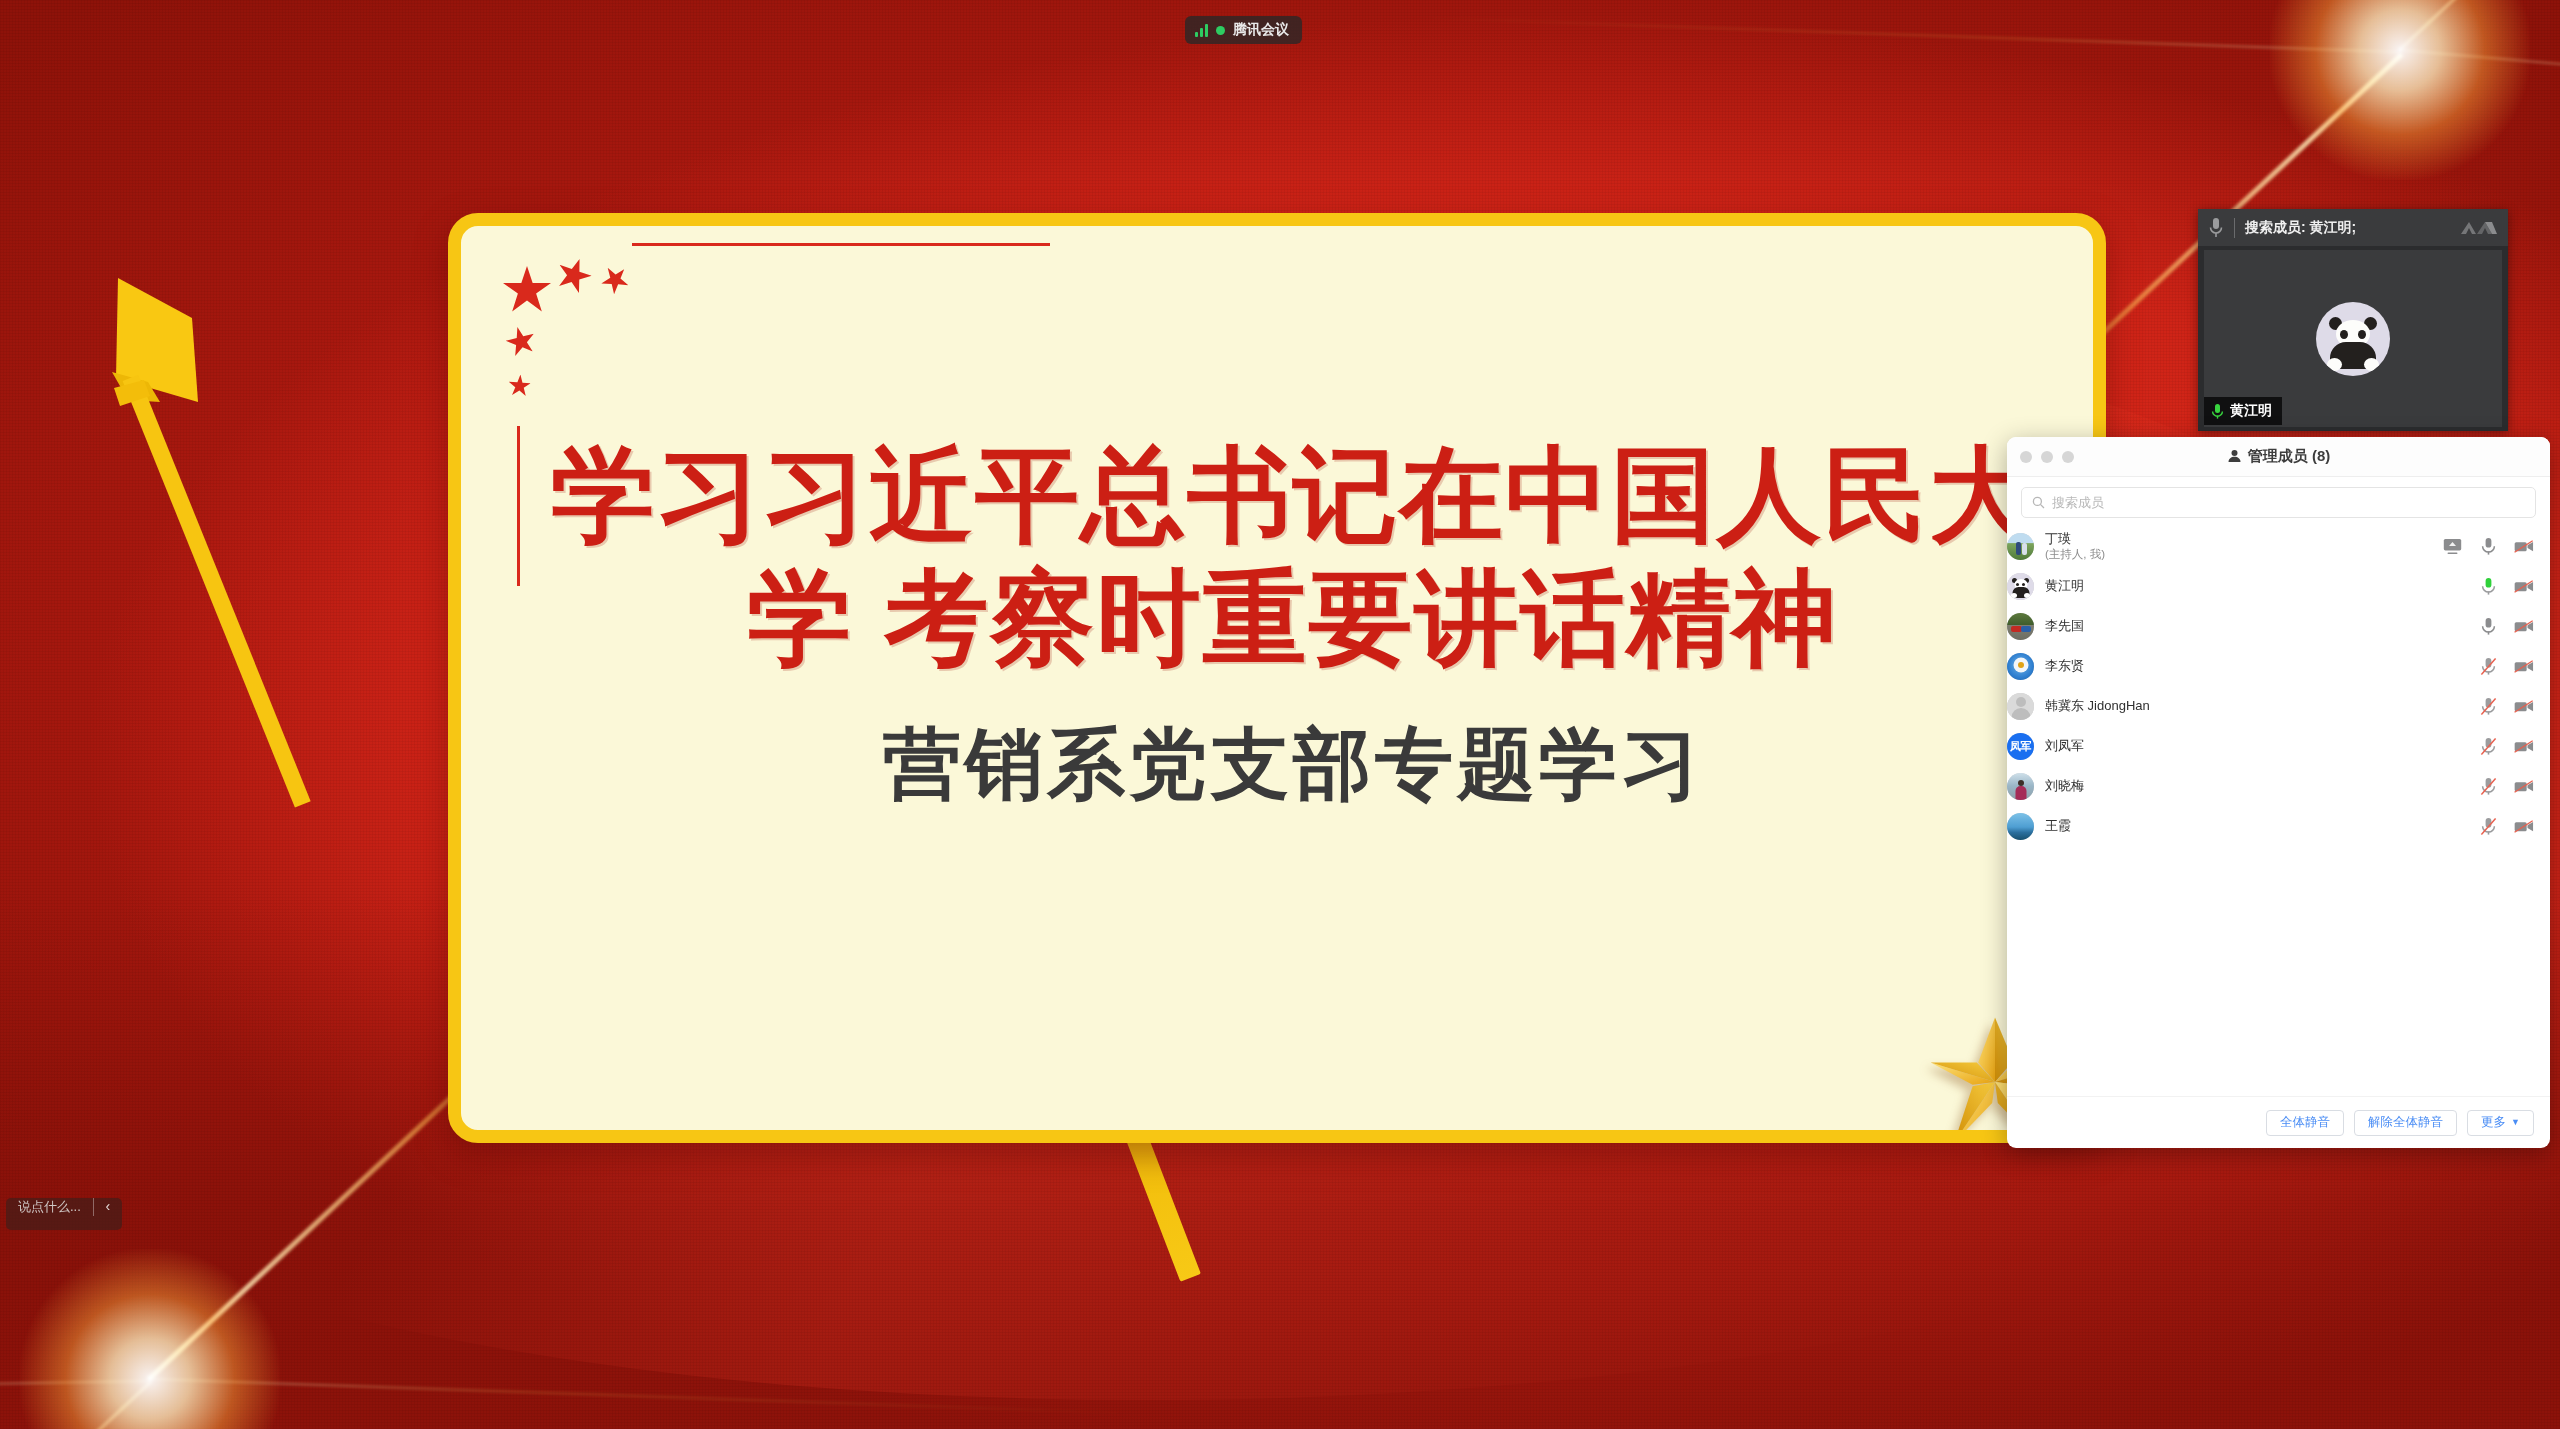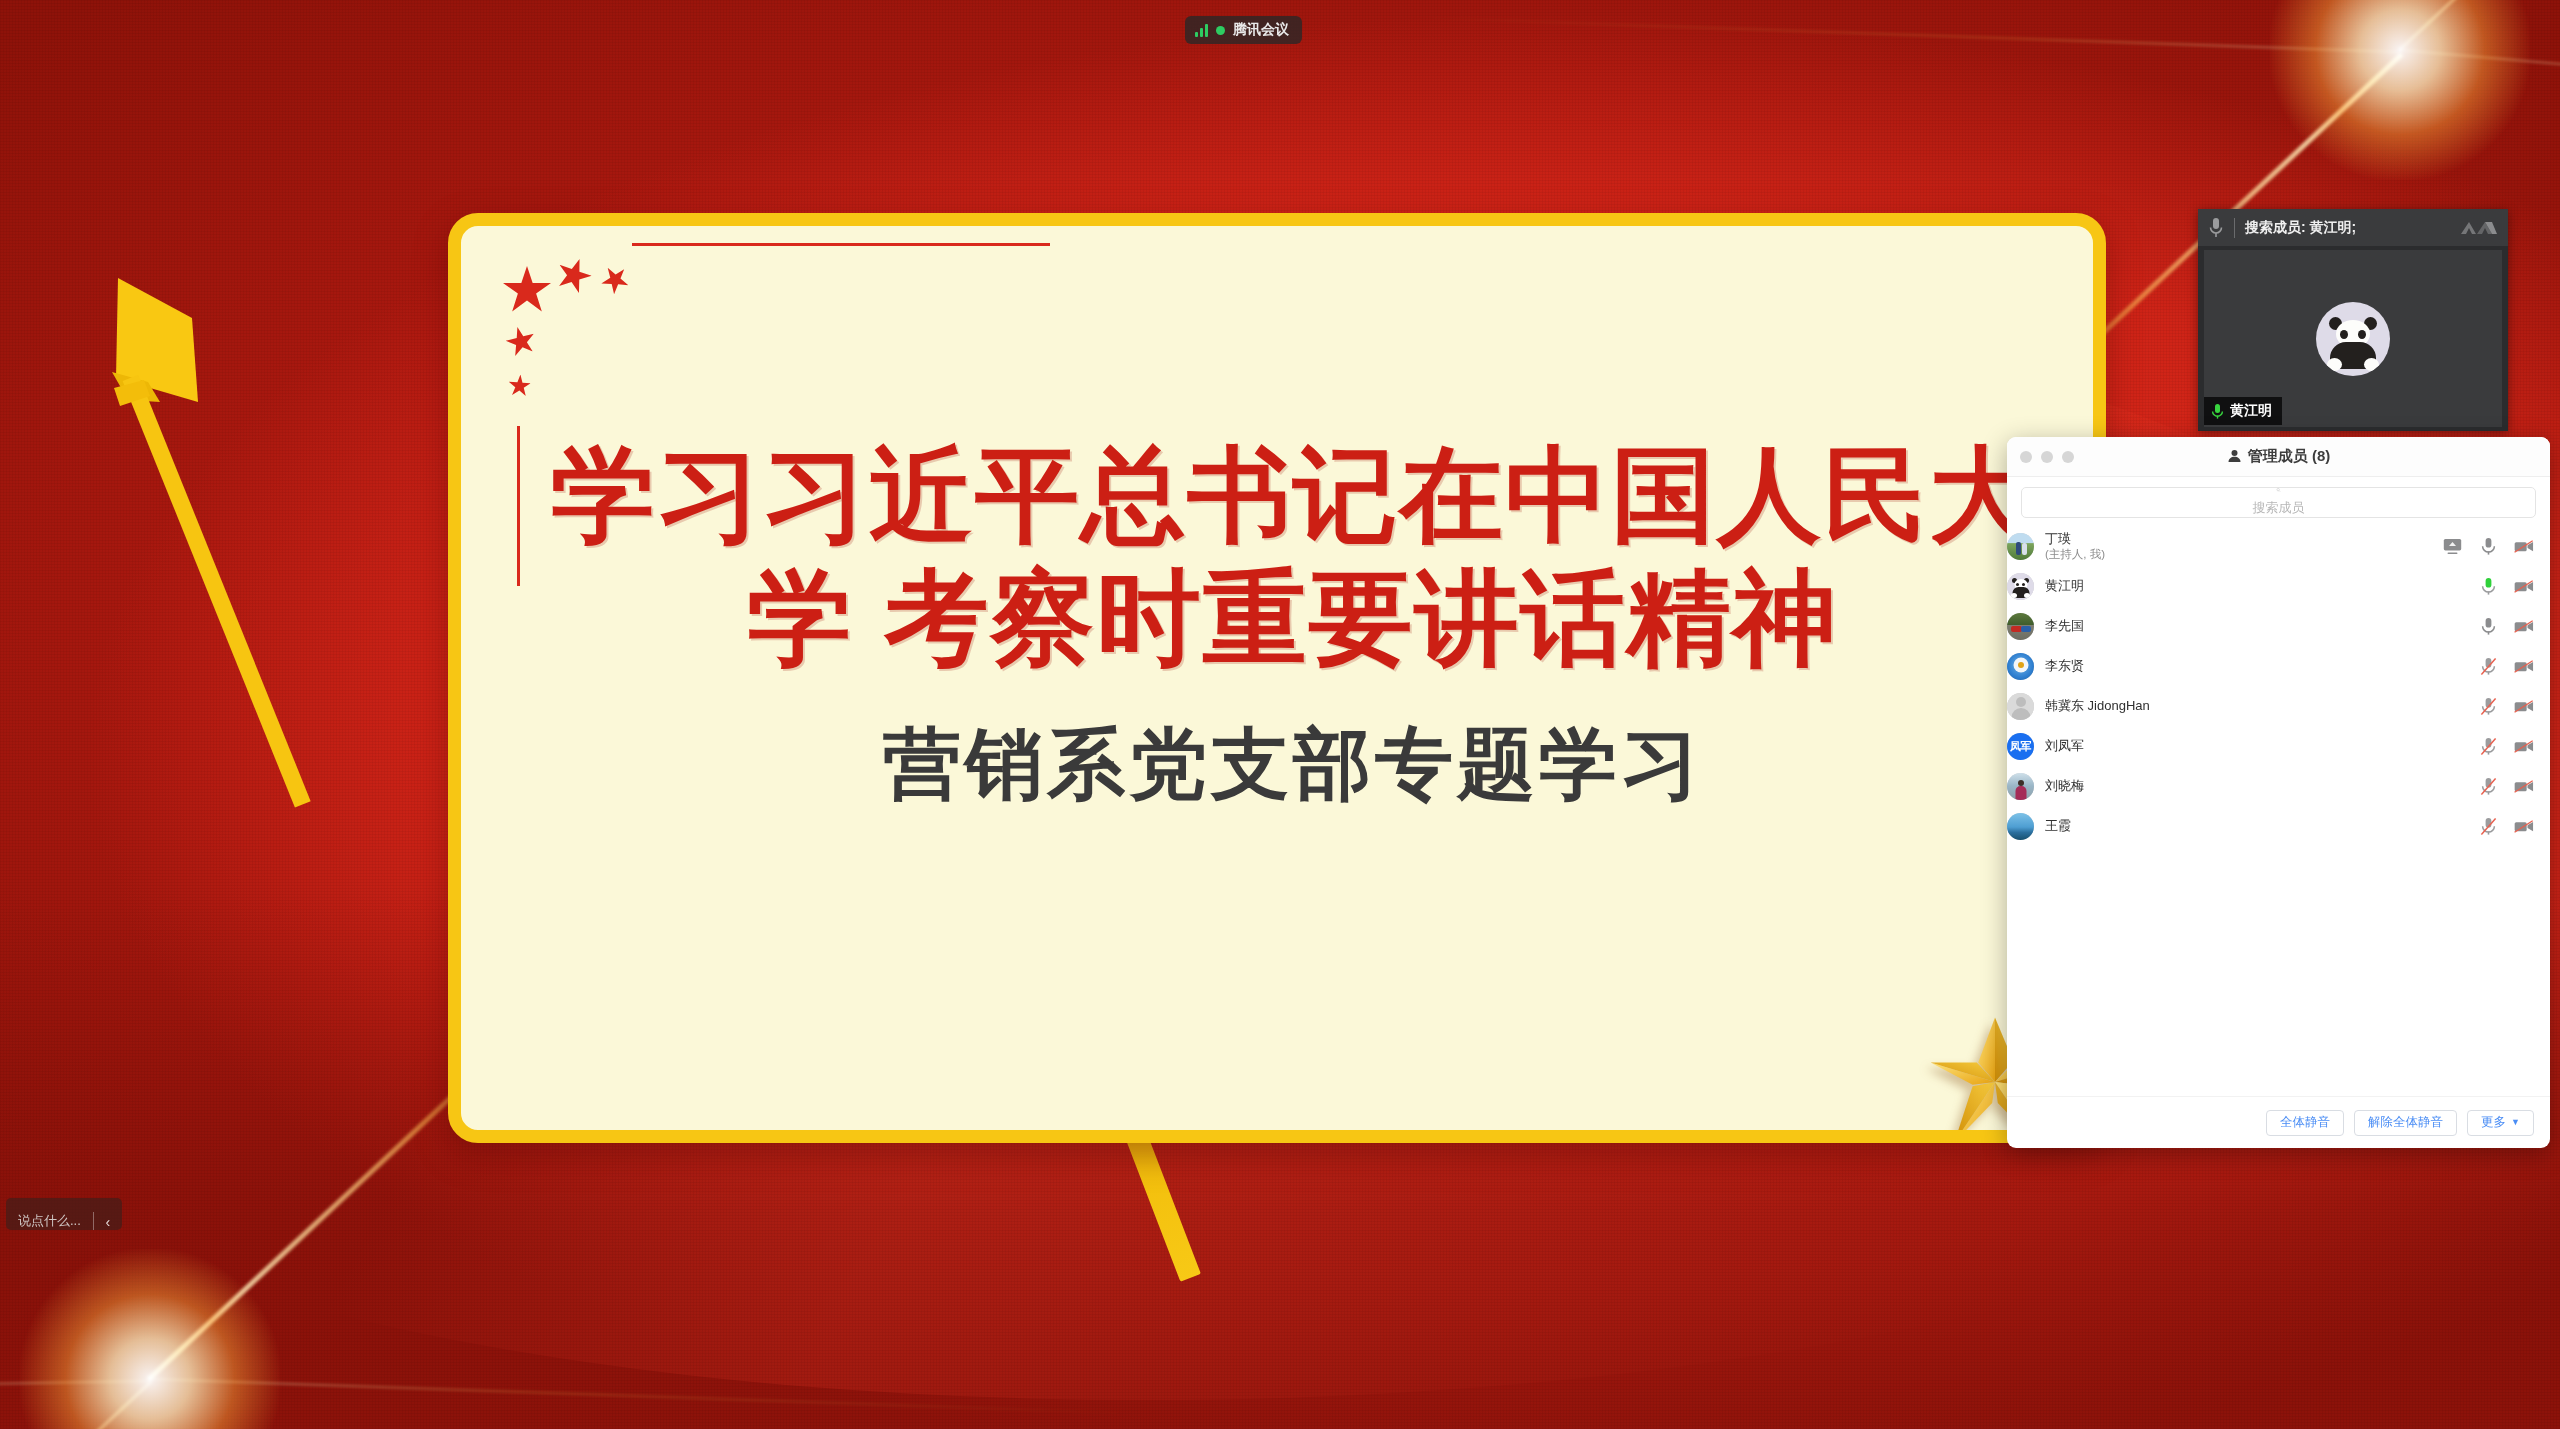--- a/index.html
+++ b/index.html
@@ -194,21 +194,20 @@
   #panel .lights span { width:12px; height:12px; border-radius:50%; background:#d6d6d6; }
   #panel .head .ttl {
     display:flex; align-items:center; gap:6px;
     font-size:15px; font-weight:bold; color:#3d3d3d;
   }
   #panel .search-wrap { padding:10px 14px 4px; }
   #panel .search {
     height:31px; border:1px solid #e4e4e4; border-radius:5px;
     display:flex; align-items:center; gap:7px; padding:0 10px;
     background:#fff;
-    flex-direction:column;
   }
   #panel .search .ph { font-size:13px; color:#b7b7b7; }
   #panel .list { flex:1; overflow:hidden; padding:4px 0 0; }
   .prow {
     height:40px; padding:0 16px 0 0;
     display:flex; align-items:center; gap:11px;
   }
   .prow .av {
     width:27px; height:27px; border-radius:50%; flex:none;
     background:#cfcfcf; position:relative; overflow:hidden;
@@ -228,21 +227,21 @@
     background:#fff; color:#4a8df5;
     font-size:12.5px; display:flex; align-items:center; gap:5px;
     font-family:"Liberation Sans",sans-serif;
   }
 
   
   #chat {
     position:absolute; left:6px; top:1198px; height:32px;
     background:rgba(62,30,26,.66);
     border-radius:5px;
-    display:flex; align-items:flex-end;
+    display:flex; align-items:flex-start;
   }
   #chat .ph { font-size:13px; color:#cfc6c4; padding:0 12px; white-space:nowrap; }
   #chat .div { width:1px; height:18px; background:rgba(255,255,255,.35); }
   #chat .arw { width:28px; display:flex; align-items:center; justify-content:center; color:#e6dedc; font-size:14px; }
 
   
   .av-img { position:absolute; inset:0; }
   .av-initial {
     position:absolute; inset:0; display:flex; align-items:center; justify-content:center;
     color:#fff; font-size:11px; font-weight:bold; letter-spacing:-.5px;

